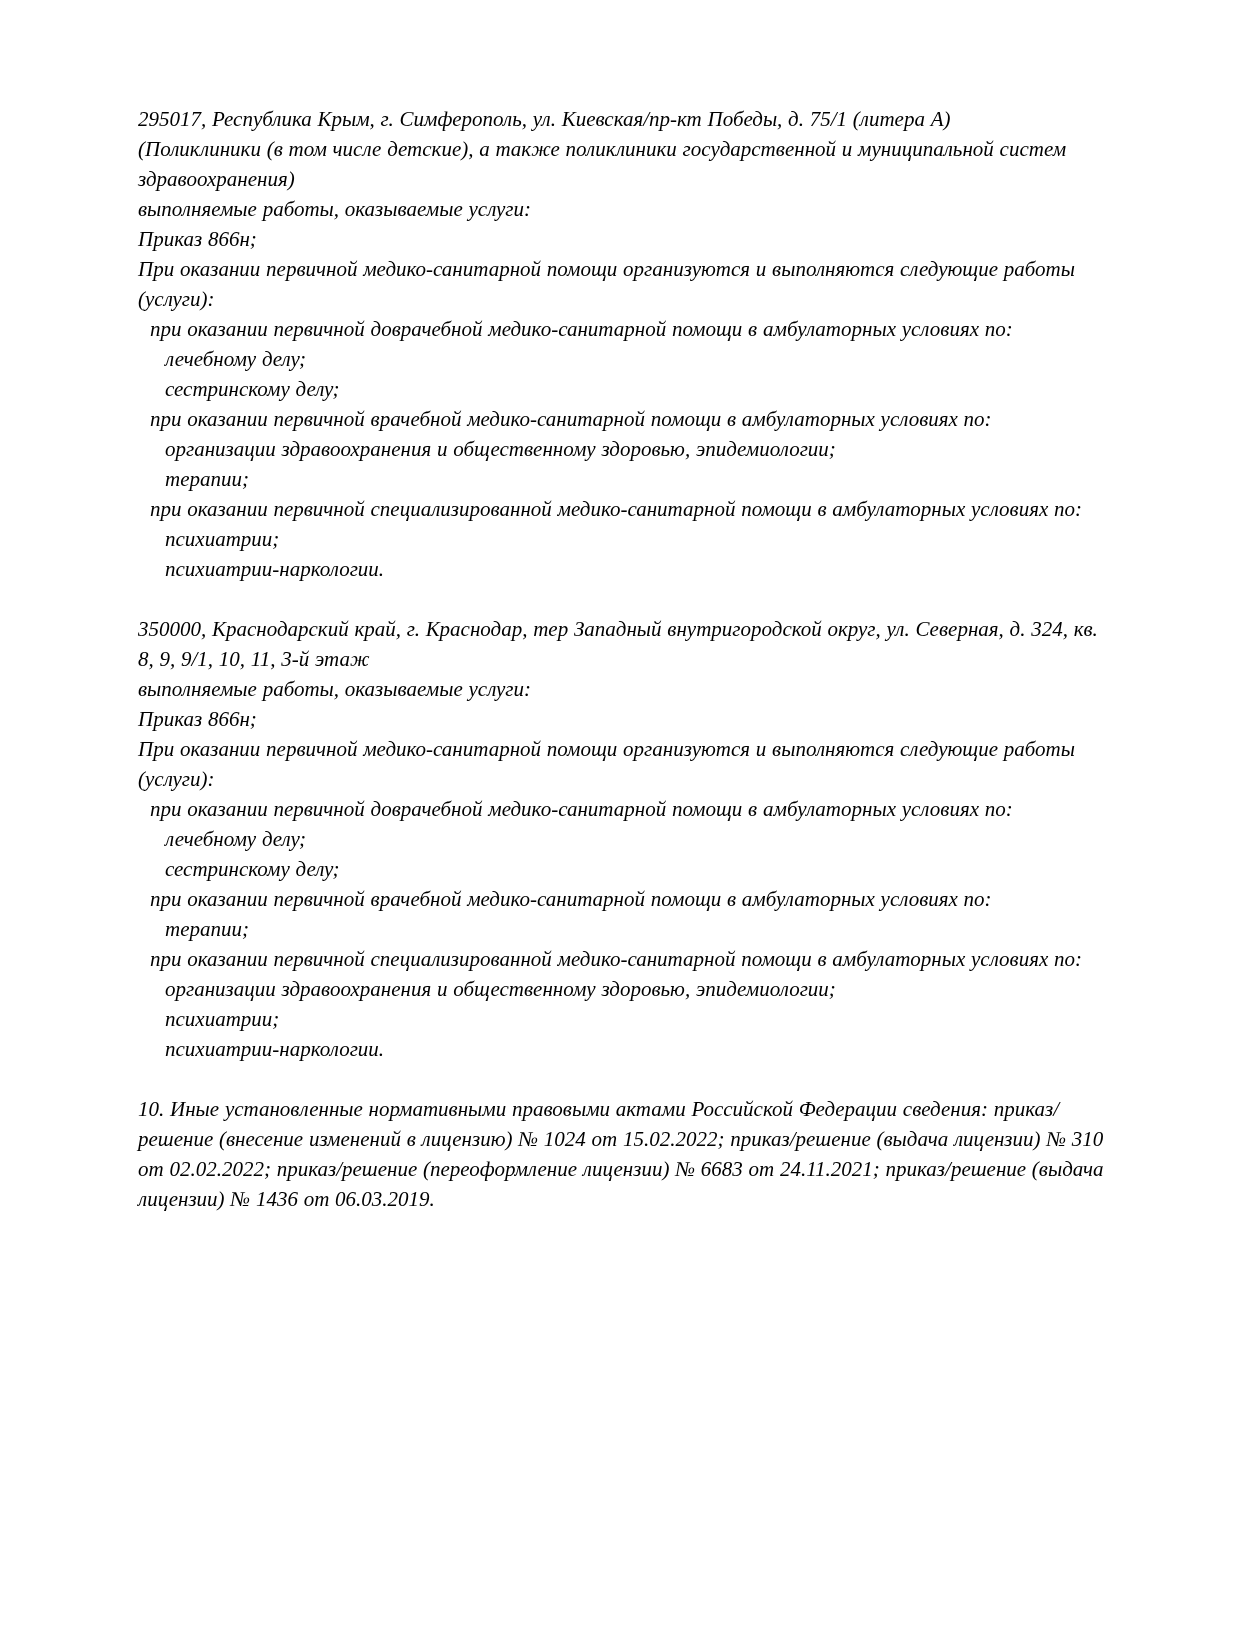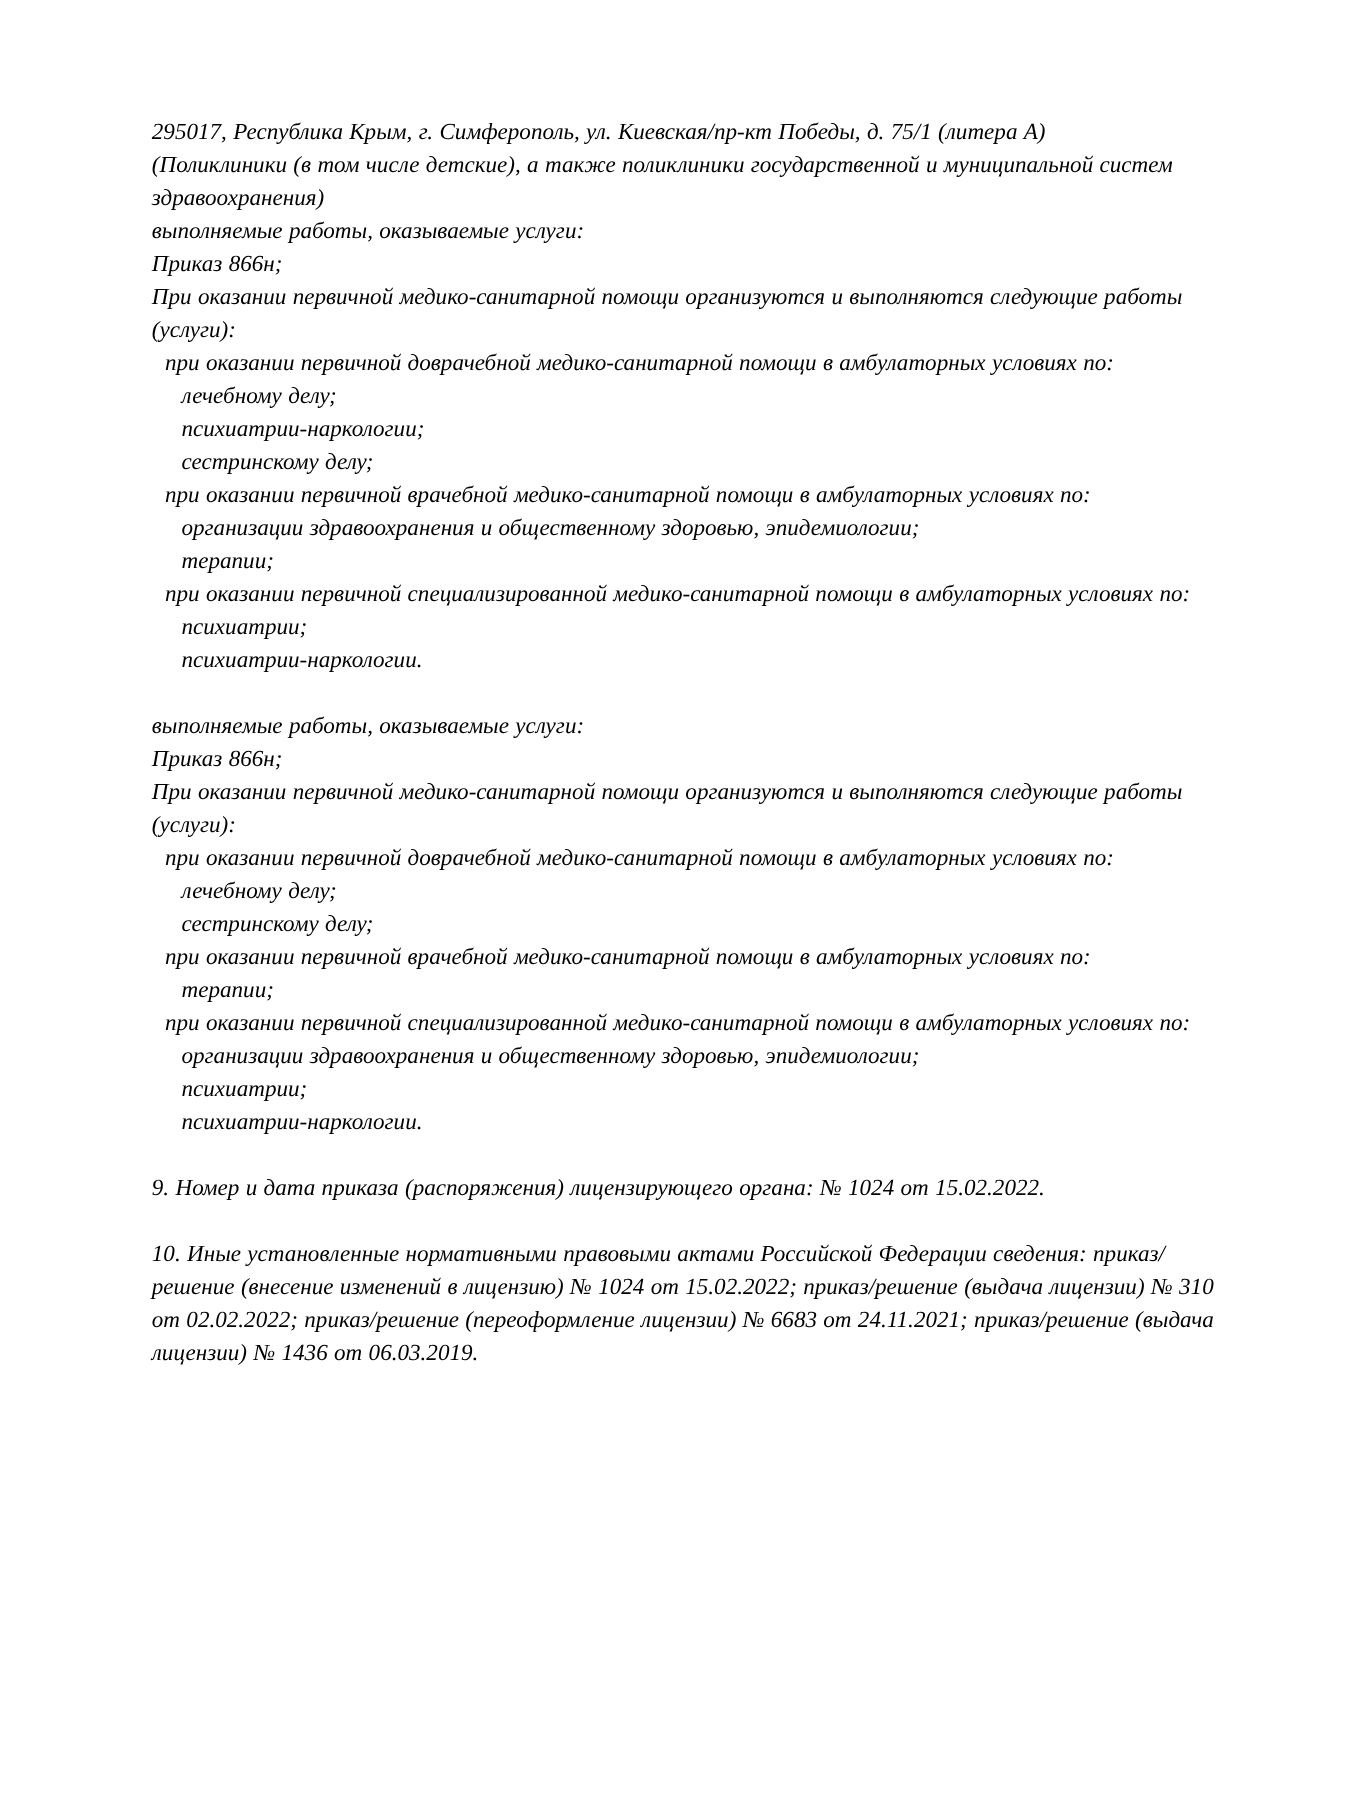--- a/index.html
+++ b/index.html
@@ -41,43 +41,40 @@
 <div class="page" style="background: rgb(255, 255, 255); color: rgb(0, 0, 0);">
   <main class="doc">
       <section class="section">
         <div class="para indent-0">295017, Республика Крым, г. Симферополь, ул. Киевская/пр-кт Победы, д. 75/1 (литера А)</div>
         <div class="para indent-0">(Поликлиники (в том числе детские), а также поликлиники государственной и муниципальной систем здравоохранения)</div>
         <div class="para indent-0">выполняемые работы, оказываемые услуги:</div>
         <div class="para indent-0">Приказ 866н;</div>
         <div class="para indent-0">При оказании первичной медико-санитарной помощи организуются и выполняются следующие работы (услуги):</div>
         <div class="para indent-1">при оказании первичной доврачебной медико-санитарной помощи в амбулаторных условиях по:</div>
         <div class="para indent-2">лечебному делу;</div>
-        <div class="para indent-2">психиатрии-наркологии;</div>
         <div class="para indent-2">сестринскому делу;</div>
         <div class="para indent-1">при оказании первичной врачебной медико-санитарной помощи в амбулаторных условиях по:</div>
         <div class="para indent-2">организации здравоохранения и общественному здоровью, эпидемиологии;</div>
         <div class="para indent-2">терапии;</div>
         <div class="para indent-1">при оказании первичной специализированной медико-санитарной помощи в амбулаторных условиях по:</div>
         <div class="para indent-2">психиатрии;</div>
         <div class="para indent-2">психиатрии-наркологии.</div>
       </section>
       <section class="section">
+        <div class="para indent-0">350000, Краснодарский край, г. Краснодар, тер Западный внутригородской округ, ул. Северная, д. 324, кв. 8, 9, 9/1, 10, 11, 3-й этаж</div>
         <div class="para indent-0">выполняемые работы, оказываемые услуги:</div>
         <div class="para indent-0">Приказ 866н;</div>
         <div class="para indent-0">При оказании первичной медико-санитарной помощи организуются и выполняются следующие работы (услуги):</div>
         <div class="para indent-1">при оказании первичной доврачебной медико-санитарной помощи в амбулаторных условиях по:</div>
         <div class="para indent-2">лечебному делу;</div>
         <div class="para indent-2">сестринскому делу;</div>
         <div class="para indent-1">при оказании первичной врачебной медико-санитарной помощи в амбулаторных условиях по:</div>
         <div class="para indent-2">терапии;</div>
         <div class="para indent-1">при оказании первичной специализированной медико-санитарной помощи в амбулаторных условиях по:</div>
         <div class="para indent-2">организации здравоохранения и общественному здоровью, эпидемиологии;</div>
         <div class="para indent-2">психиатрии;</div>
         <div class="para indent-2">психиатрии-наркологии.</div>
       </section>
       <section class="section">
-        <div class="para indent-0">9. Номер и дата приказа (распоряжения) лицензирующего органа: № 1024 от 15.02.2022.</div>
-      </section>
-      <section class="section">
         <div class="para indent-0">10. Иные установленные нормативными правовыми актами Российской Федерации сведения: приказ/решение (внесение изменений в лицензию) № 1024 от 15.02.2022; приказ/решение (выдача лицензии) № 310 от 02.02.2022; приказ/решение (переоформление лицензии) № 6683 от 24.11.2021; приказ/решение (выдача лицензии) № 1436 от 06.03.2019.</div>
       </section>
     </main>
 </div>
 
 </body></html>

